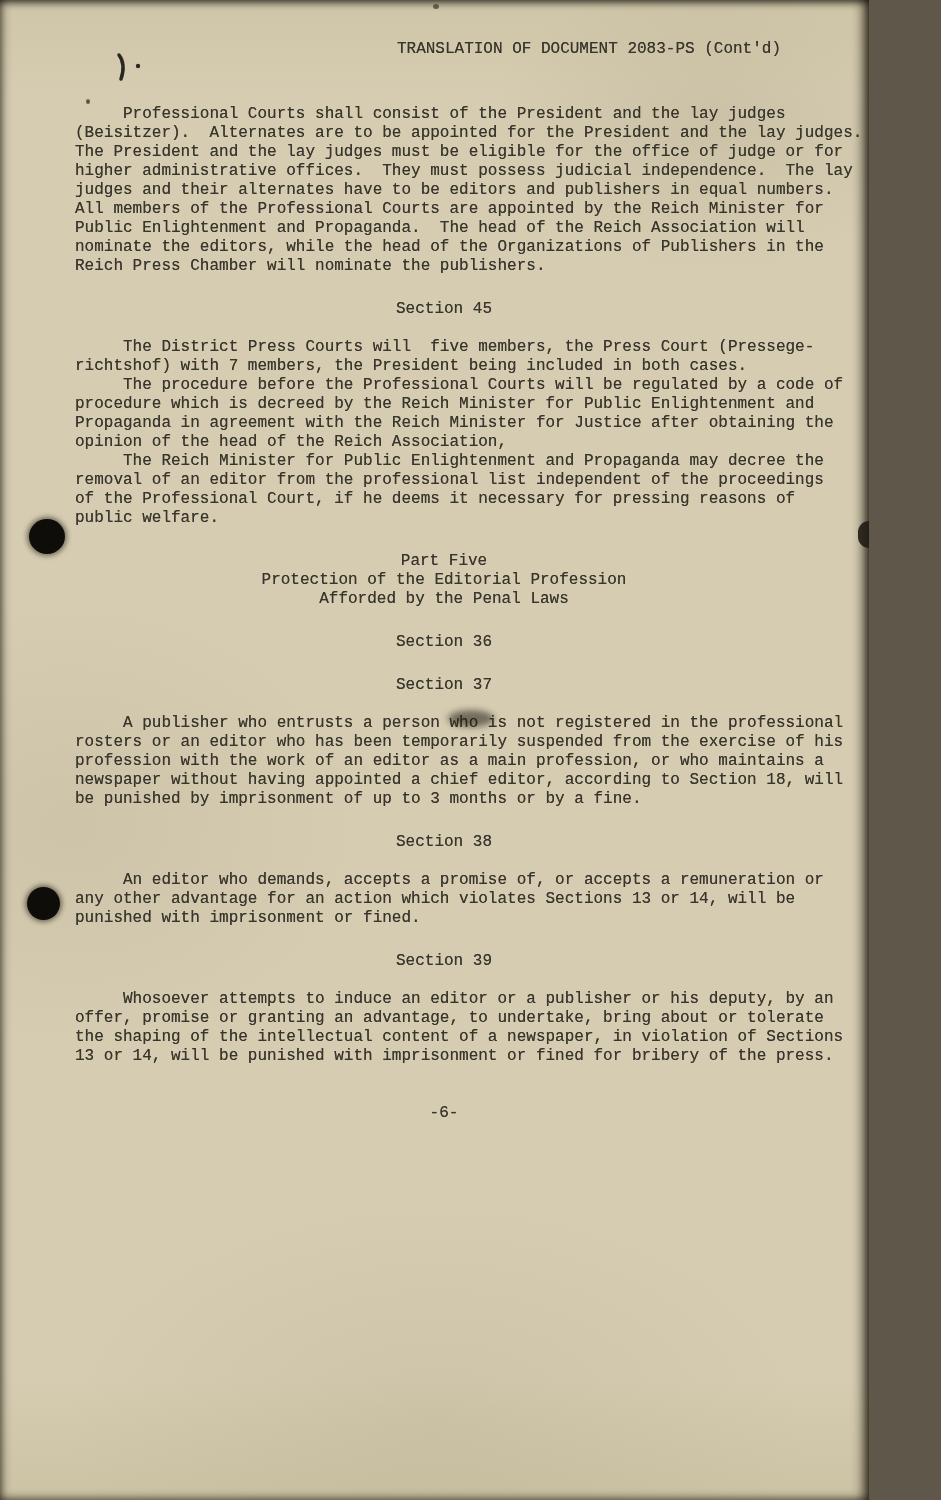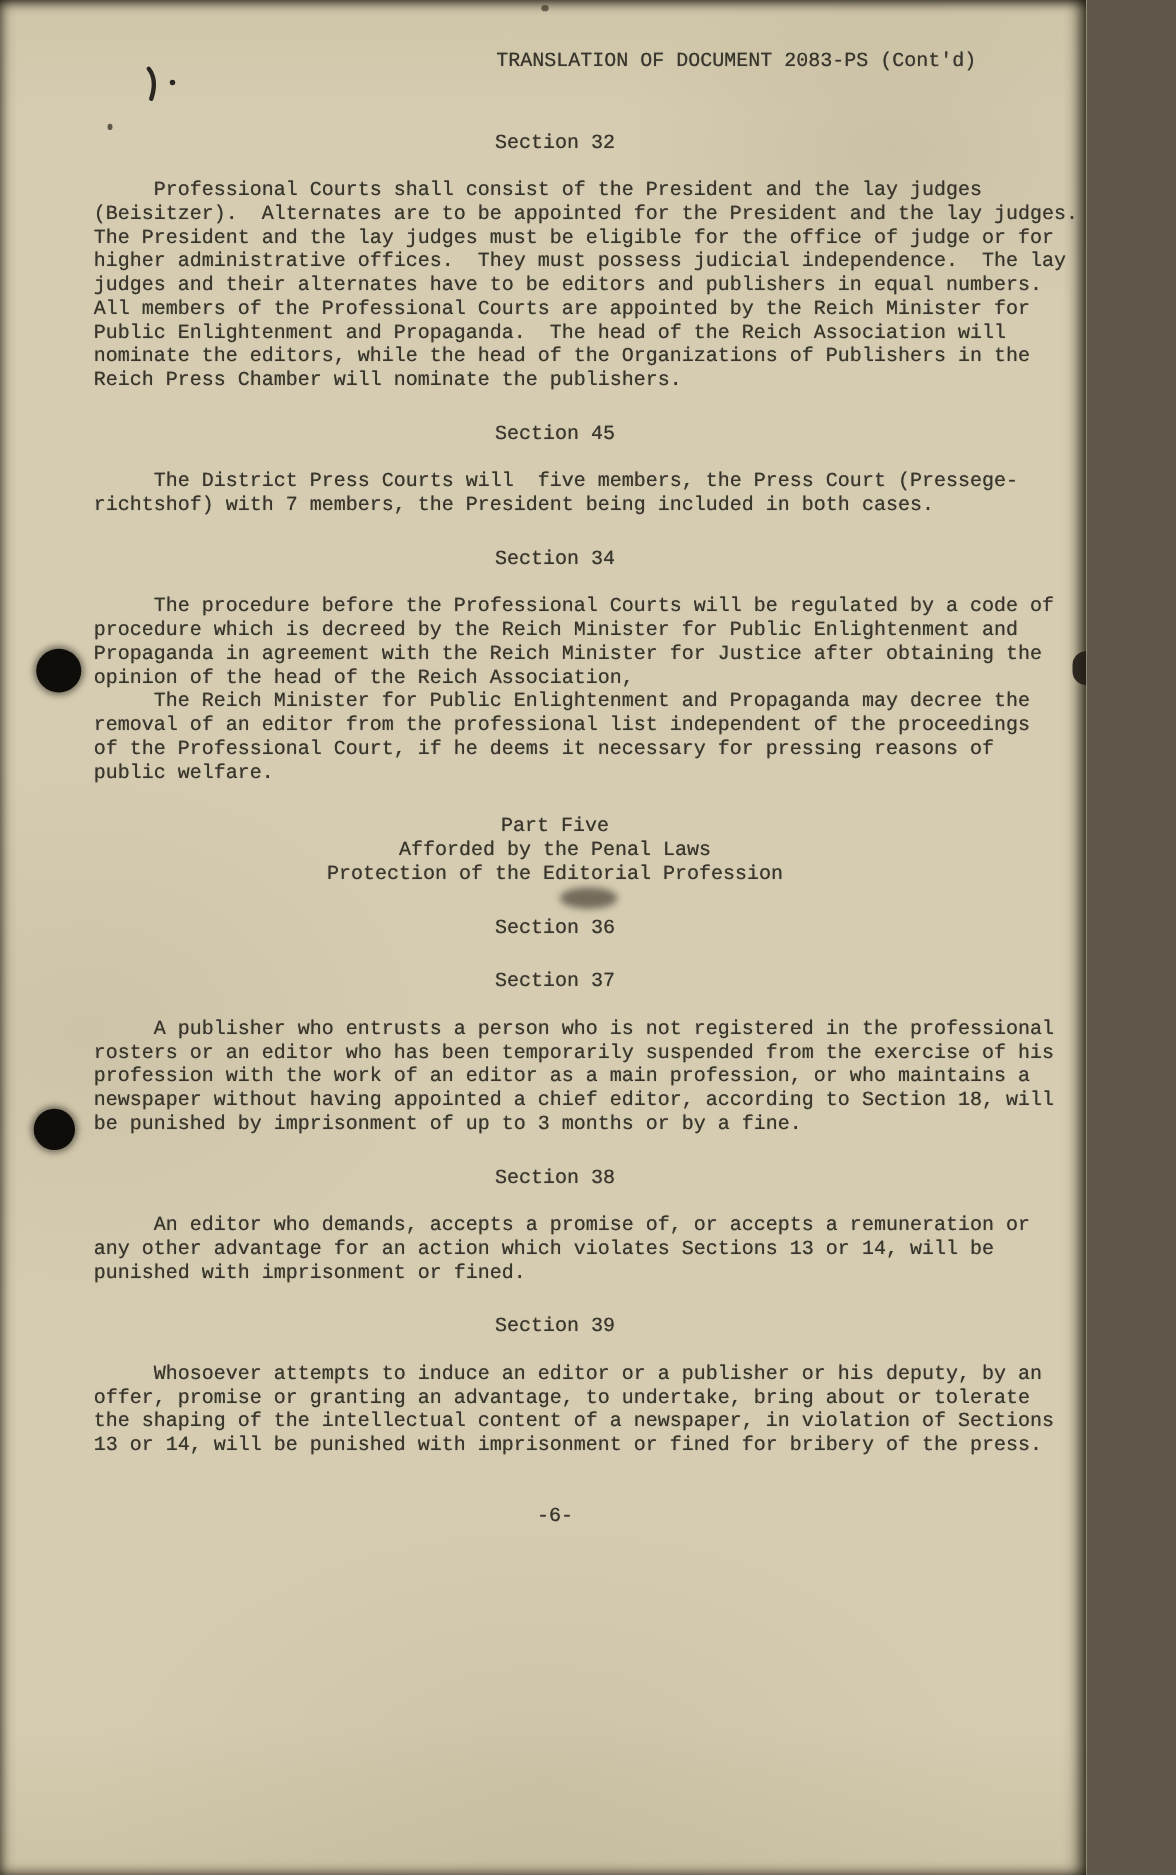--- a/index.html
+++ b/index.html
@@ -55,49 +55,47 @@
            background:rgba(35,30,22,.55); border-radius:50%; filter:blur(3px); }
 </style>
 </head>
 <body>
 
 <div class="page">
 
   <div class="content">
     <div class="doc-header">TRANSLATION OF DOCUMENT 2083-PS (Cont'd)</div>
 
-    <div class="heading">Section 32</div>
     <div class="para">     Professional Courts shall consist of the President and the lay judges
 (Beisitzer).  Alternates are to be appointed for the President and the lay judges.
 The President and the lay judges must be eligible for the office of judge or for
 higher administrative offices.  They must possess judicial independence.  The lay
 judges and their alternates have to be editors and publishers in equal numbers.
 All members of the Professional Courts are appointed by the Reich Minister for
 Public Enlightenment and Propaganda.  The head of the Reich Association will
 nominate the editors, while the head of the Organizations of Publishers in the
 Reich Press Chamber will nominate the publishers.</div>
 
     <div class="heading">Section 45</div>
     <div class="para">     The District Press Courts will  five members, the Press Court (Pressege-
 richtshof) with 7 members, the President being included in both cases.</div>
 
-    <div class="heading">Section 34</div>
     <div class="para">     The procedure before the Professional Courts will be regulated by a code of
 procedure which is decreed by the Reich Minister for Public Enlightenment and
 Propaganda in agreement with the Reich Minister for Justice after obtaining the
 opinion of the head of the Reich Association,</div>
 
     <div class="para">     The Reich Minister for Public Enlightenment and Propaganda may decree the
 removal of an editor from the professional list independent of the proceedings
 of the Professional Court, if he deems it necessary for pressing reasons of
 public welfare.</div>
 
     <div class="part-title">Part Five</div>
+    <div class="part-line">Protection of the Editorial Profession</div>
     <div class="part-line">Afforded by the Penal Laws</div>
-    <div class="part-line">Protection of the Editorial Profession</div>
 
     <div class="heading">Section 36</div>
 
     <div class="heading">Section 37</div>
     <div class="para">     A publisher who entrusts a person who is not registered in the professional
 rosters or an editor who has been temporarily suspended from the exercise of his
 profession with the work of an editor as a main profession, or who maintains a
 newspaper without having appointed a chief editor, according to Section 18, will
 be punished by imprisonment of up to 3 months or by a fine.</div>
 

